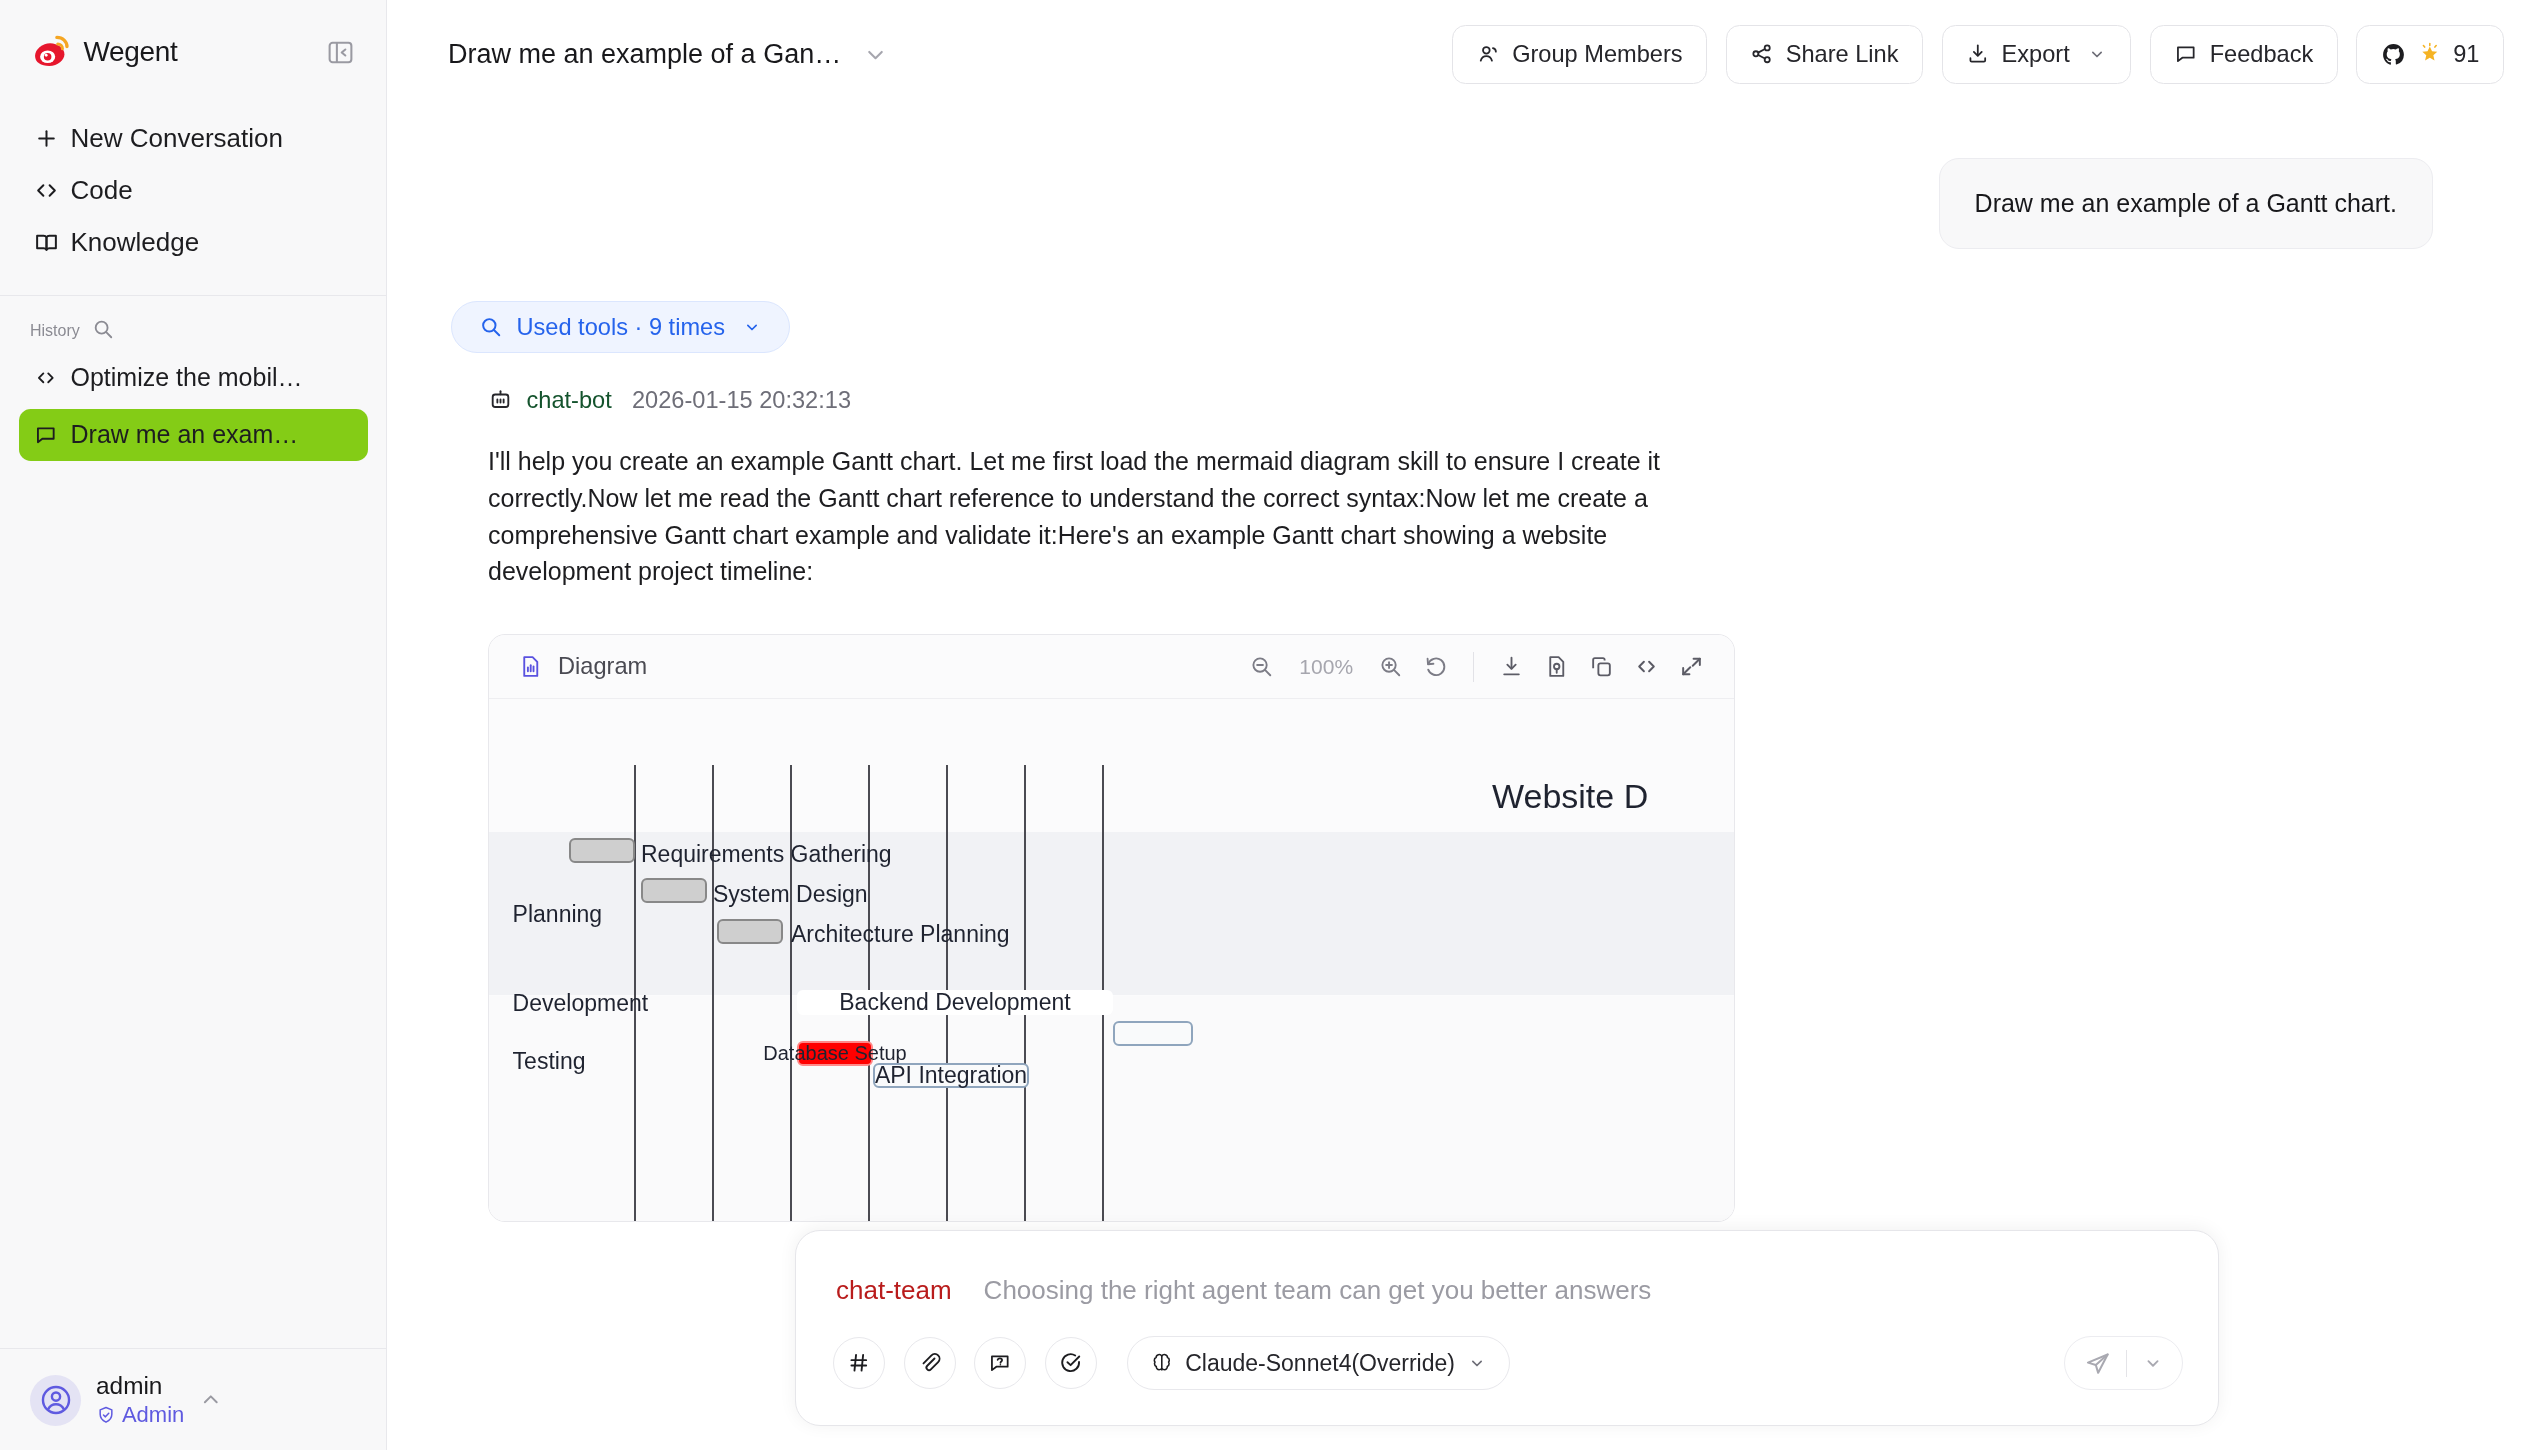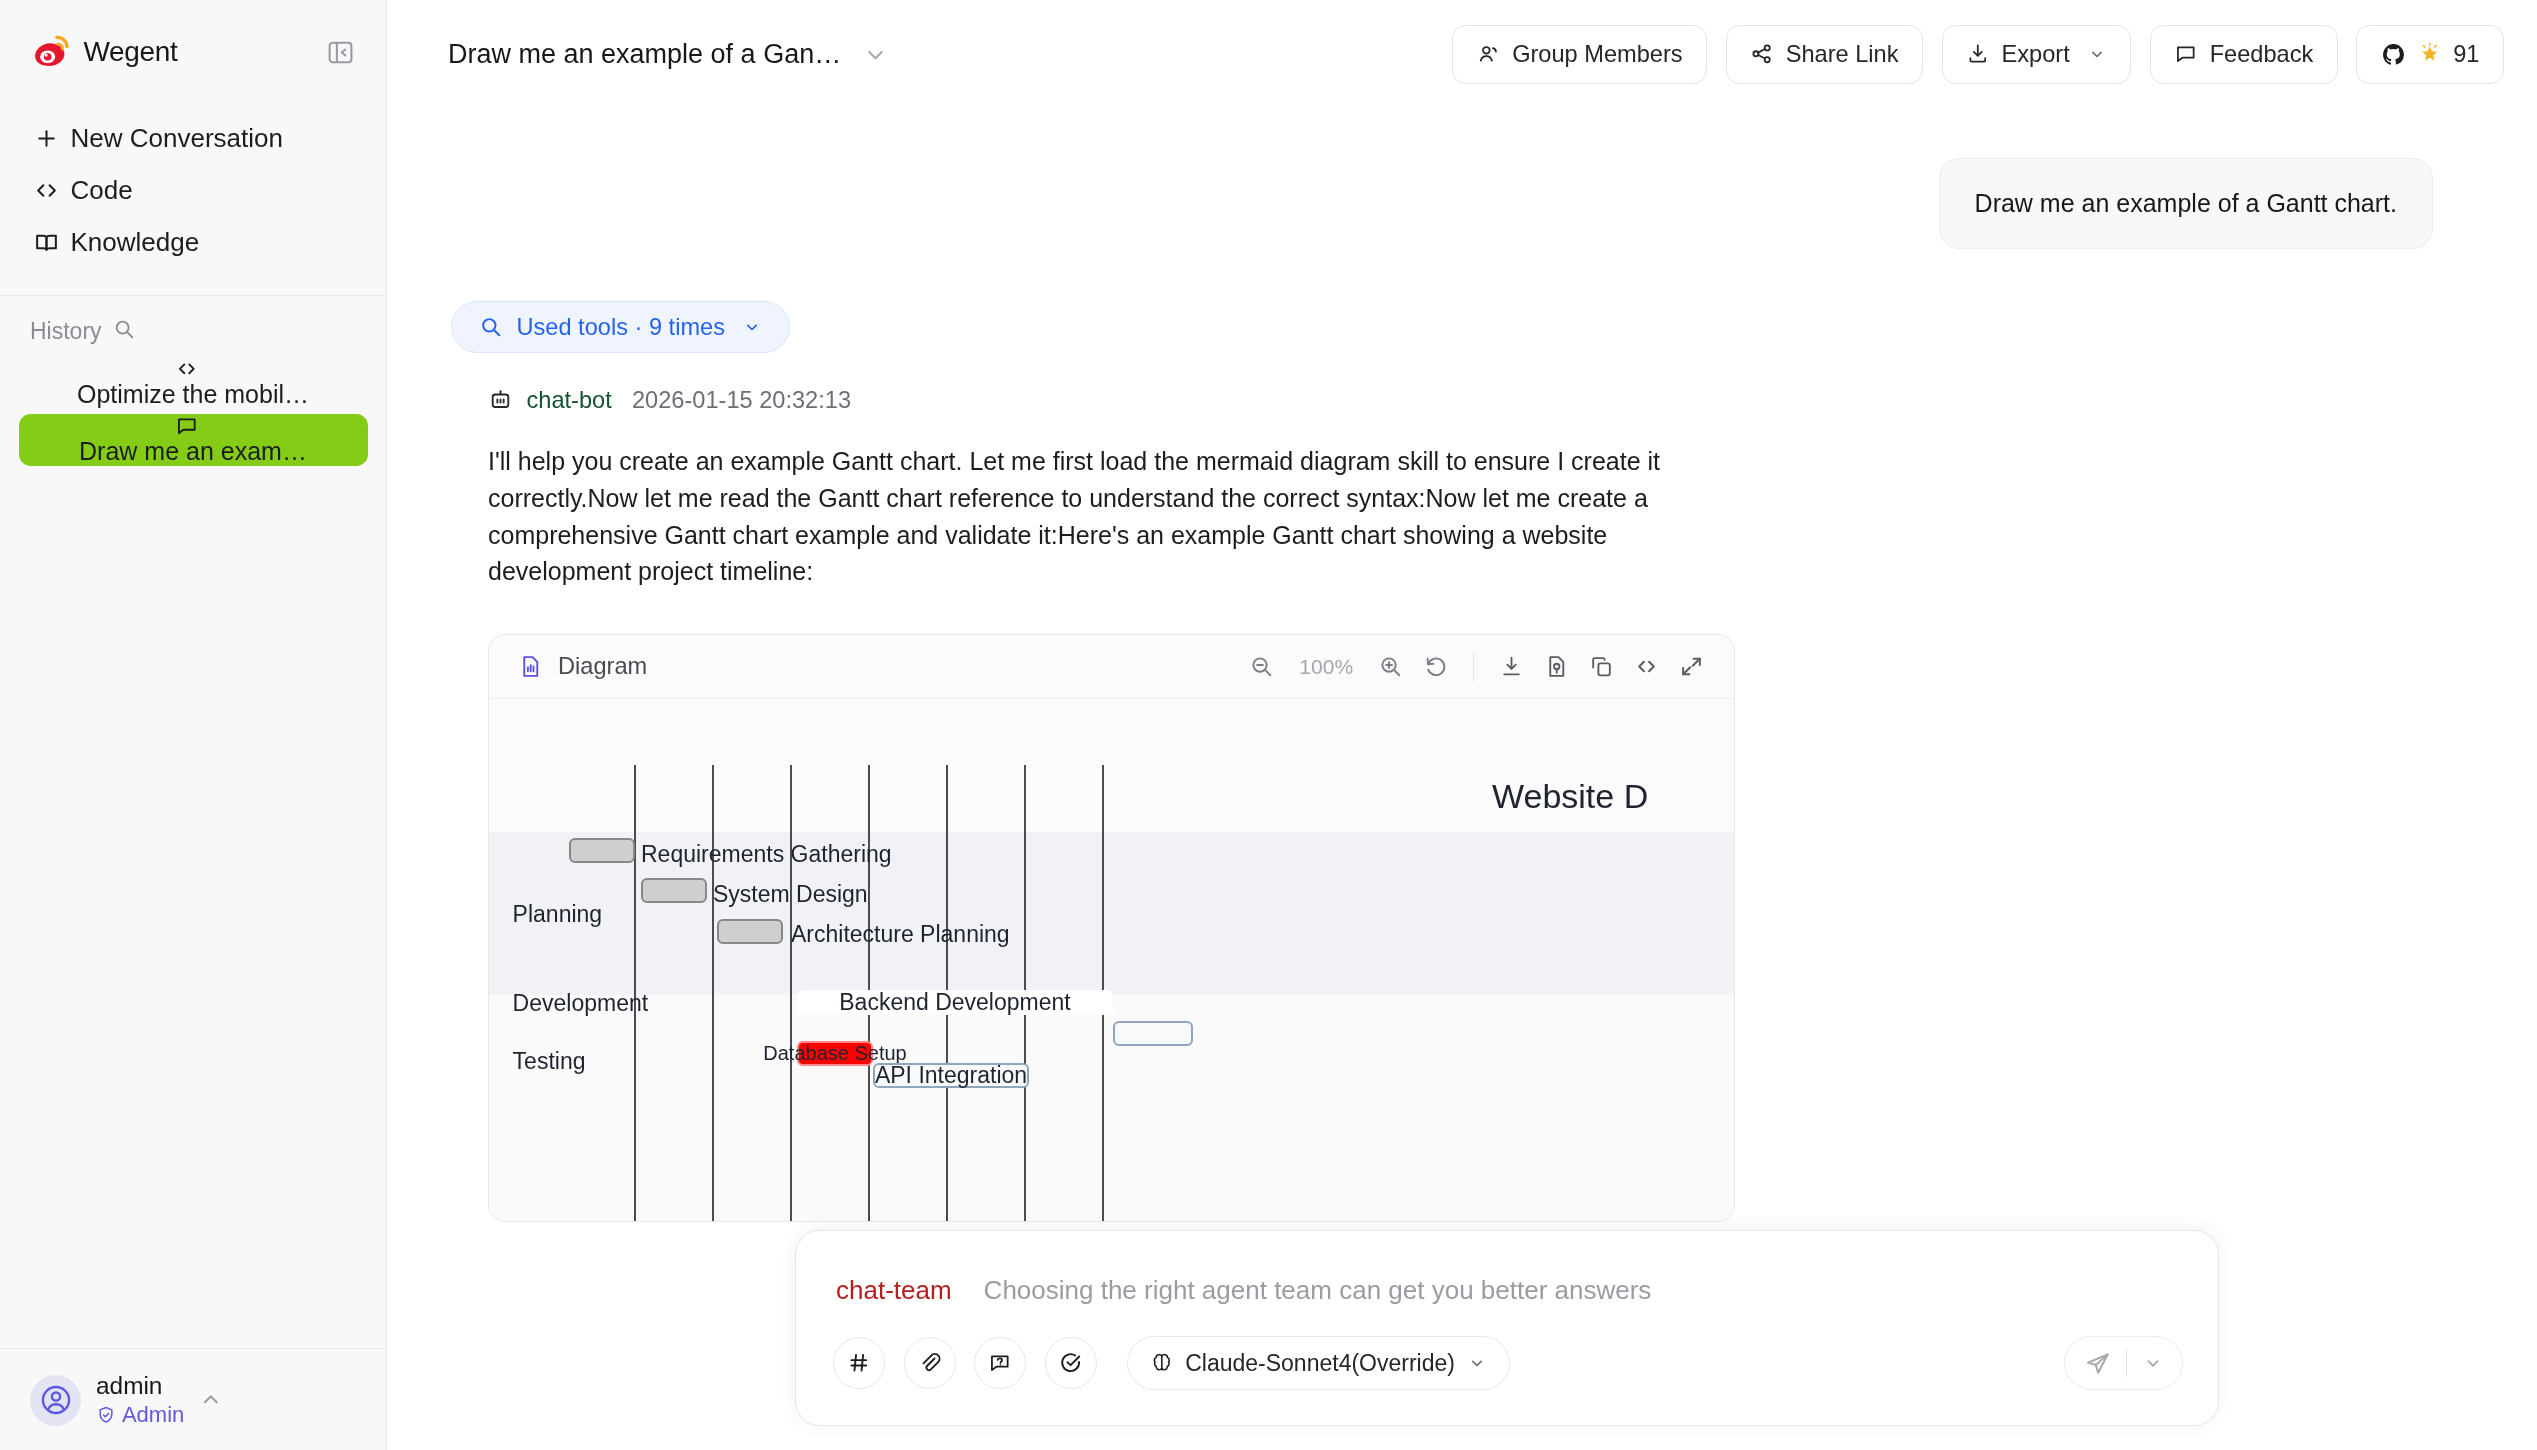--- a/index.html
+++ b/index.html
@@ -40,33 +40,32 @@
     height: 52px; padding: 0 15px;
     border-radius: 11.8px;
     font-size: 26px; color: #1d1d20;
   }
   .sb-nav-item .ic {
     width: 37px; display: flex; align-items: center; justify-content: flex-start;
     flex-shrink: 0;
   }
   .sb-divider { height: 0.8px; background: #e8e8ec; margin: 27px 0 0 0; }
   .sb-history-head {
-    display: flex; align-items: flex-start;
+    display: flex; align-items: flex-end;
     padding: 22px 30px 6.7px 30px;
-    font-size: 23px; color: #8b8b93;
+    font-size: 16px; color: #8b8b93;
   }
   .sb-history-head .sicon { margin-left: 11.8px; display: flex; }
   .sb-list { padding: 5px 18.5px 0 18.5px; }
   .sb-hist-item {
     display: flex; align-items: center;
     height: 52px; padding: 0 15px;
     border-radius: 11.8px;
     font-size: 25px; color: #1d1d20;
     margin-bottom: 5px;
-    flex-direction: column;
   }
   .sb-hist-item.active { background: #84cc16; }
   .sb-hist-item .ic {
     width: 37px; display: flex; align-items: center; flex-shrink: 0;
   }
   .sb-spacer { flex: 1; }
   .sb-footer {
     border-top: 0.8px solid #e8e8ec;
     height: 103px;
     display: flex; align-items: center;

